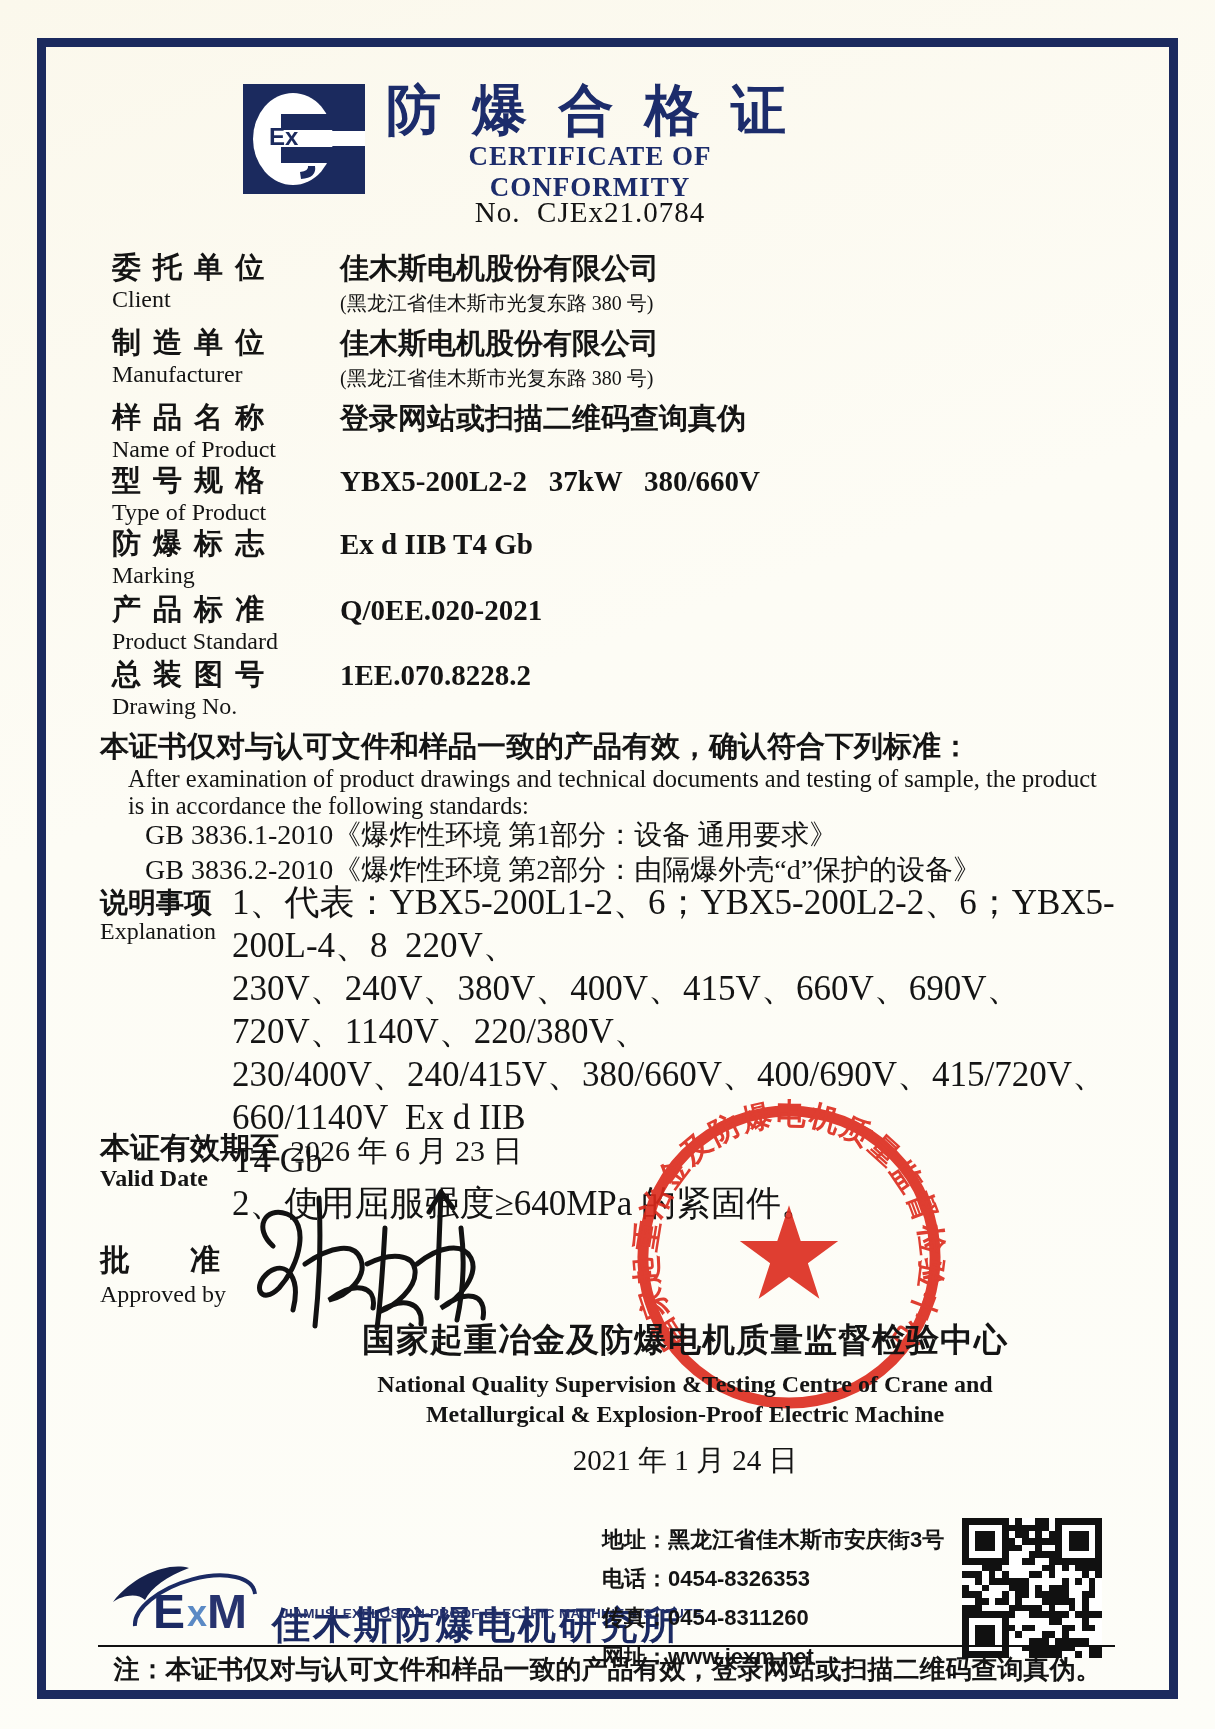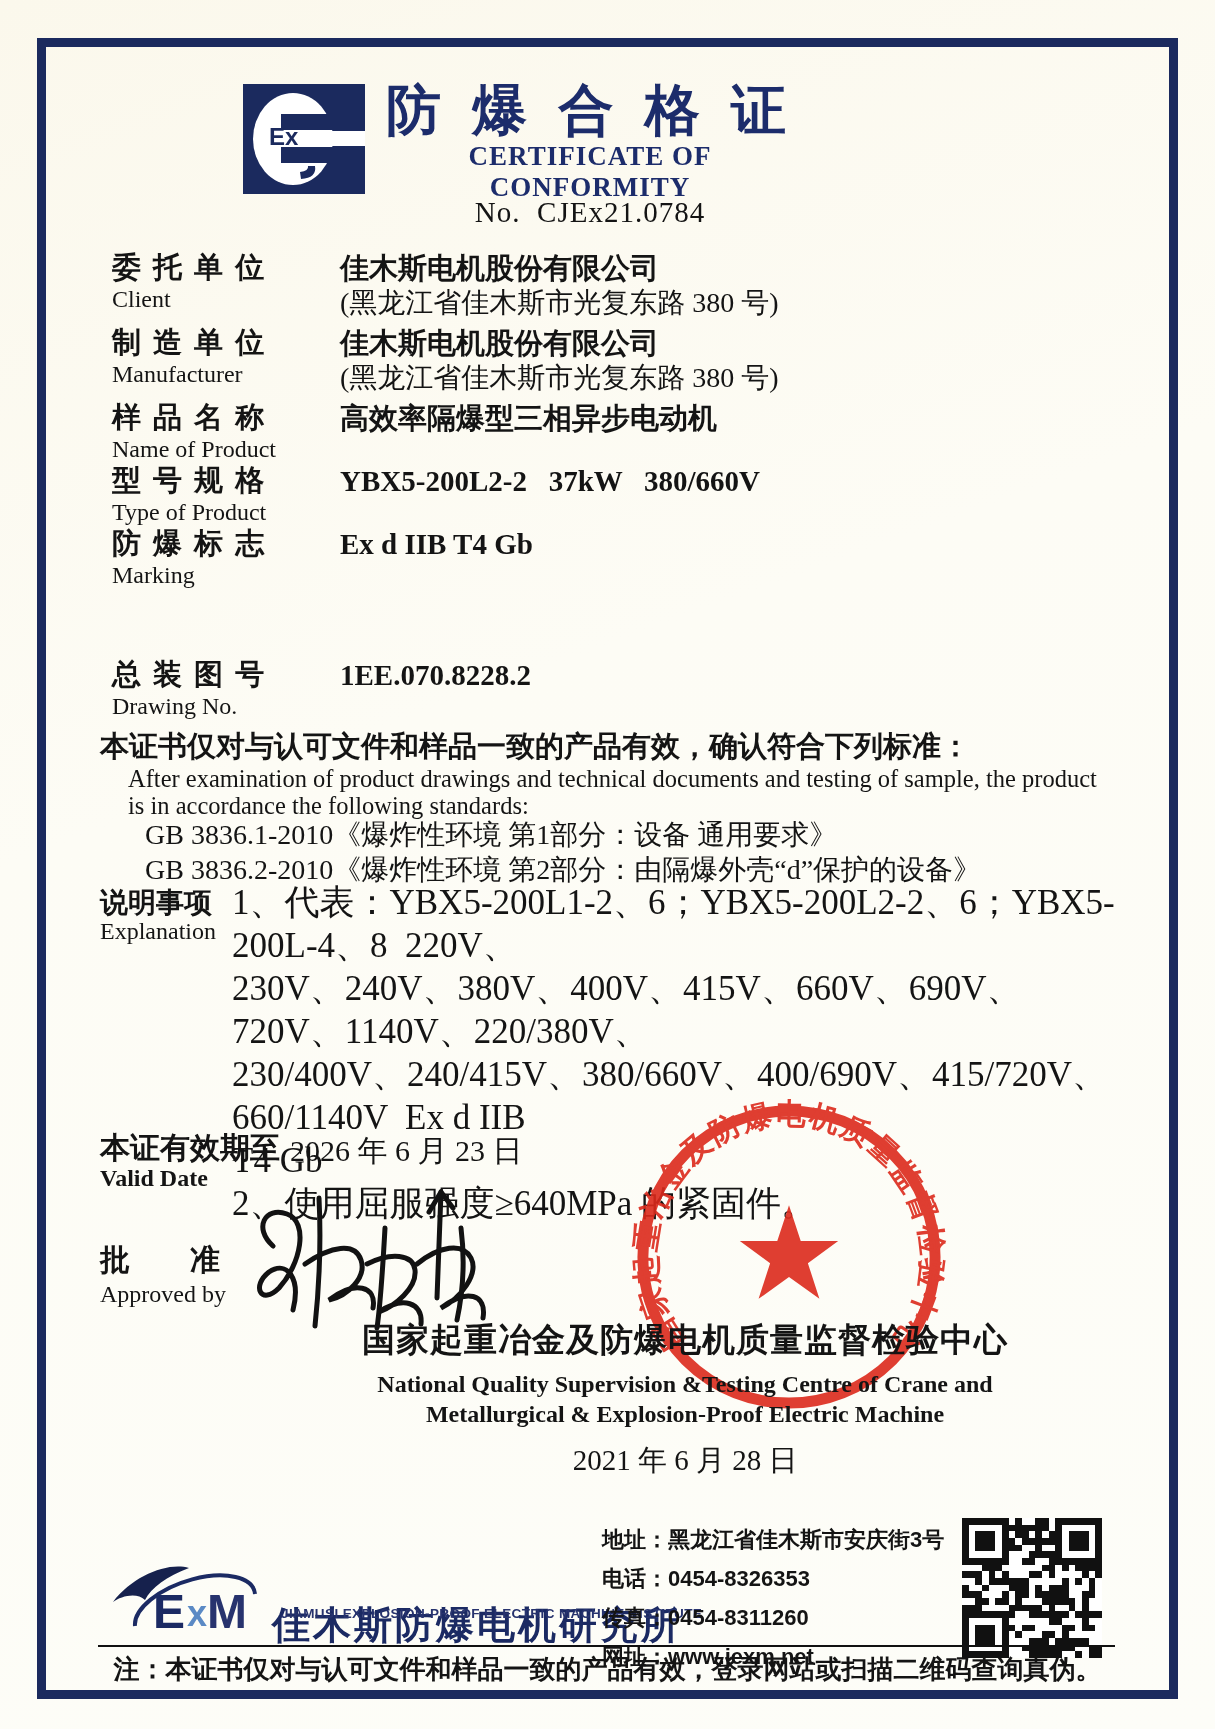--- a/index.html
+++ b/index.html
@@ -21,21 +21,21 @@
   
   .title-zh{left:380px;top:74px;width:420px;font-size:55px;font-weight:bold;letter-spacing:8px;color:#1c2c6b;font-family:"Liberation Sans",sans-serif;}
   .title-en{left:380px;top:141px;width:420px;font-size:27px;font-weight:bold;color:#1c2c6b;letter-spacing:1px;}
   .cert-no{left:0;top:196px;width:1180px;font-size:29px;letter-spacing:1px;}
   
   .frow{position:absolute;left:112px;display:flex;}
   .flabel{width:228px;}
   .flz{font-size:29px;font-weight:bold;letter-spacing:2px;font-family:"Liberation Sans",sans-serif;line-height:34px;}
   .fle{font-size:24px;line-height:30px;}
   .fval{font-size:29px;font-weight:600;line-height:36px;}
-  .fsub{font-size:28px;font-weight:400;line-height:34px;}
+  .fsub{font-size:20px;font-weight:400;line-height:34px;}
   
   .stmt-zh{left:100px;top:727px;width:1020px;font-size:29px;font-weight:bold;font-family:"Liberation Sans",sans-serif;}
   .stmt-en{left:100px;top:765px;width:1020px;font-size:24.5px;line-height:27px;margin-left:28px;}
   .std{left:145px;width:960px;font-size:28px;}
   
   .exp-lines{left:232px;top:881px;width:895px;font-size:35px;line-height:43px;}
   
   .lab-zh{font-size:30px;font-weight:bold;font-family:"Liberation Sans",sans-serif;}
   .lab-en{font-size:24px;font-weight:bold;}
   
@@ -92,39 +92,48 @@
         <div class="fval pre">佳木斯电机股份有限公司</div>
       <div class="fsub">(黑龙江省佳木斯市光复东路 380 号)</div>
       </div>
   </div>
   <div class="frow" style="top:400px;">
     <div class="flabel">
         <div class="flz">样 品 名 称</div>
       <div class="fle">Name of Product</div>
       </div>
     <div>
-        <div class="fval pre">高效率隔爆型三相异步电动机</div>
+        <div class="fval pre">登录网站或扫描二维码查询真伪</div>
       </div>
   </div>
   <div class="frow" style="top:463px;">
     <div class="flabel">
         <div class="flz">型 号 规 格</div>
       <div class="fle">Type of Product</div>
       </div>
     <div>
         <div class="fval pre">YBX5-200L2-2   37kW   380/660V</div>
       </div>
   </div>
   <div class="frow" style="top:526px;">
     <div class="flabel">
         <div class="flz">防 爆 标 志</div>
       <div class="fle">Marking</div>
       </div>
     <div>
         <div class="fval pre">Ex d IIB T4 Gb</div>
+      </div>
+  </div>
+  <div class="frow" style="top:592px;">
+    <div class="flabel">
+        <div class="flz">产 品 标 准</div>
+      <div class="fle">Product Standard</div>
+      </div>
+    <div>
+        <div class="fval pre">Q/0EE.020-2021</div>
       </div>
   </div>
   <div class="frow" style="top:657px;">
     <div class="flabel">
         <div class="flz">总 装 图 号</div>
       <div class="fle">Drawing No.</div>
       </div>
     <div>
         <div class="fval pre">1EE.070.8228.2</div>
       </div>
@@ -179,21 +188,21 @@
       <textPath href="#sealArc" startOffset="2">国家起重冶金及防爆电机质量监督检验中心</textPath>
     </text>
   </svg>
 
   <div class="abs issuer">
     <div class="org-zh">国家起重冶金及防爆电机质量监督检验中心</div>
     <div class="org-en">
       <div>National Quality Supervision &amp;Testing Centre of Crane and</div>
       <div>Metallurgical &amp; Explosion-Proof Electric Machine</div>
     </div>
-    <div class="issue-date">2021 年 6 月 28 日</div>
+    <div class="issue-date">2021 年 1 月 24 日</div>
   </div>
 
   <svg class="abs" style="left:105px;top:1546px;" width="168" height="102" viewBox="0 0 168 102">
     <path d="M 30,80 A 62,30 -18 1 1 150,48" fill="none" stroke="#1b2a63" stroke-width="4"></path>
     <path d="M 8,56 C 28,30 62,16 84,22 C 62,30 46,42 40,54 C 32,46 16,50 8,56 Z" fill="#16214d"></path>
     <text x="48" y="82" font-family="Liberation Sans, sans-serif" font-size="48" font-weight="bold" fill="#1b2a63">E</text>
     <text x="82" y="80" font-family="Liberation Sans, sans-serif" font-size="36" font-weight="bold" fill="#5b8ac5">x</text>
     <text x="102" y="82" font-family="Liberation Sans, sans-serif" font-size="48" font-weight="bold" fill="#27336e">M</text>
   </svg>
 

